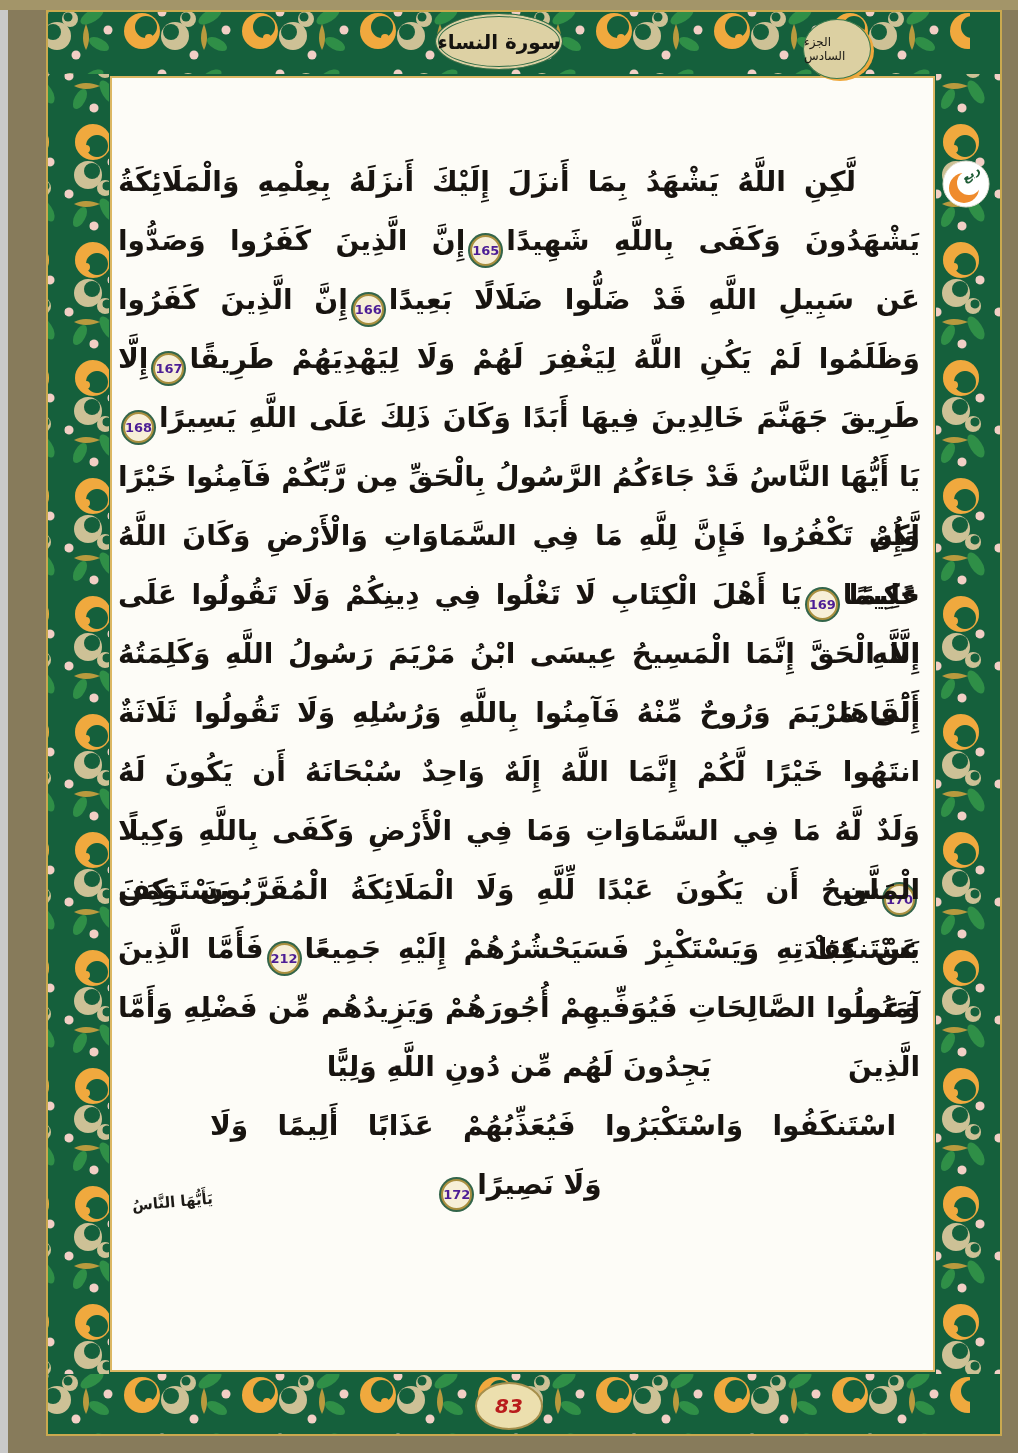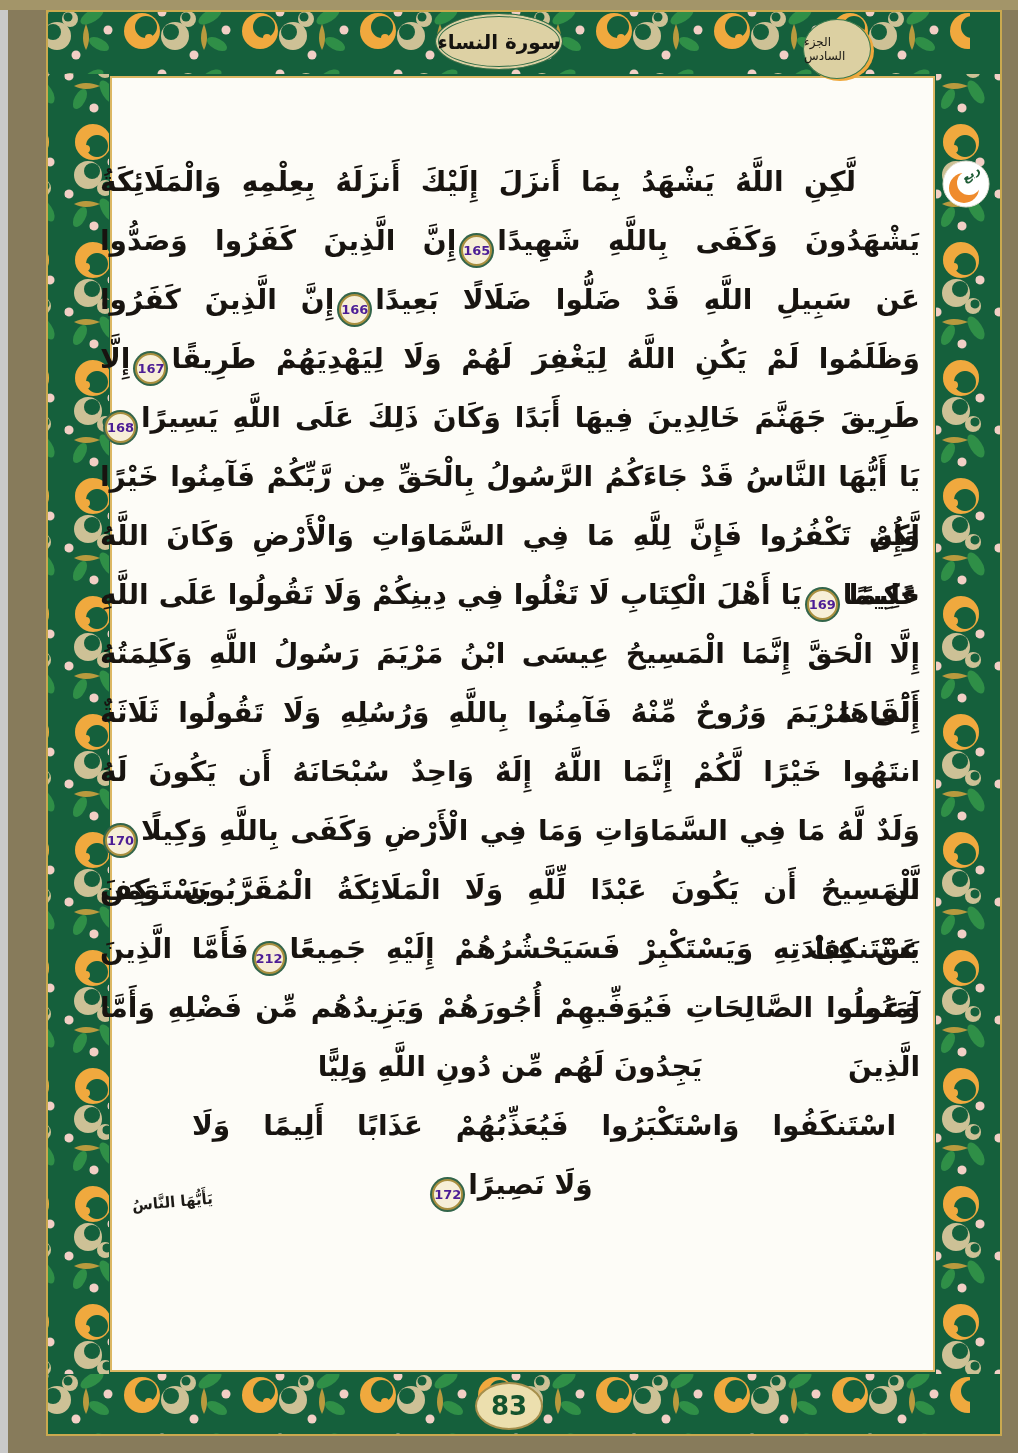--- a/index.html
+++ b/index.html
@@ -20,38 +20,38 @@
       box-shadow:inset 0 0 0 2px #ddd1a4, inset 0 0 0 3px #2e6b45;
       display:flex;align-items:center;justify-content:center;}
   .surah-cartouche span{font-size:20px;font-weight:bold;color:#15130f;}
   .juz-cartouche{position:absolute;left:803px;top:19px;width:66px;height:58px;
       background:#dcd0a2;border:1px solid #3a7a4d;border-radius:50%;
       box-shadow:3px 2px 0 0 #efa83d;
       display:flex;align-items:center;justify-content:center;}
   .juz-cartouche span{font-size:12px;color:#1b1914;}
   .rub-badge{position:absolute;left:942px;top:160px;}
   
-  .text-area{position:absolute;left:100px;top:152px;right:98px;direction:rtl;}
+  .text-area{position:absolute;left:118px;top:152px;right:98px;direction:rtl;}
   .line{font-size:28px;font-weight:700;color:#181410;height:59px;line-height:59px;
         text-align:justify;text-align-last:justify;overflow:visible;}
   .line.indent{text-indent:64px;}
   .line.taper1{padding:0 24px 0 92px;}
   .line.center{text-align:center;text-align-last:center;}
   .verse-marker{display:inline-flex;align-items:center;justify-content:center;
         width:27px;height:27px;border-radius:50%;background:#f7efd8;
         border:2px solid #a98f3f;box-shadow:0 0 0 2px #33654a;
         color:#4c1d95;font-size:13px;font-weight:bold;vertical-align:-5px;
         line-height:normal;text-indent:0;margin:0 5px;}
   .catchword{position:absolute;left:132px;top:1193px;font-size:15px;font-weight:bold;
         color:#1d1a16;transform:rotate(-5deg);direction:rtl;}
   
   .pagenum-oval{position:absolute;left:475px;top:1382px;width:68px;height:48px;
         background:#ecdfae;border:2px solid #a68f4c;border-radius:50%;box-sizing:border-box;
         display:flex;align-items:center;justify-content:center;}
-  .pagenum-oval span{font-size:26px;font-weight:bold;color:#14532d;}
+  .pagenum-oval span{font-size:20px;font-weight:bold;color:#b91c1c;font-style:italic;}
 </style>
 </head>
 <body>
 
 <div class="page">
 
   <div class="tan-frame"></div>
   <div class="tan-top"></div>
   <div class="green-frame"></div>
 

